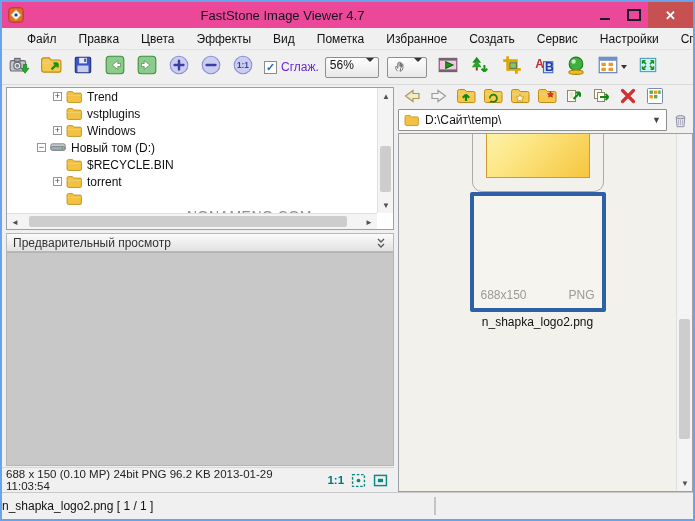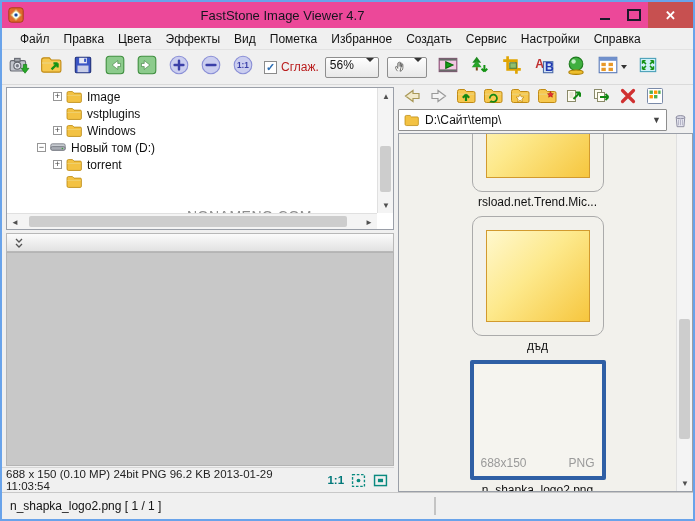--- a/index.html
+++ b/index.html
@@ -8,29 +8,29 @@
   
   .titlebar{position:absolute;left:0;top:0;width:691px;height:26px;background:#ec4899;display:flex;align-items:center;}
   .app-icon{width:18px;height:18px;margin-left:5px;flex:0 0 auto;}
   .title-text{position:absolute;left:0;right:130px;text-align:center;font-size:13px;color:#15151F;}
   .win-controls{position:absolute;right:0;top:0;height:26px;display:flex;align-items:stretch;}
   .win-btn{width:29px;display:flex;align-items:center;justify-content:center;color:#1A1A2A;font-size:12px;}
   .win-btn.min::after{content:"";width:10px;height:2px;background:#1A1A2A;margin-top:8px;}
   .win-btn.max::after{content:"";width:10px;height:8px;border:2px solid #1A1A2A;}
   .win-btn.close{width:45px;background:#C75050;color:#FFF;font-size:13px;font-weight:bold;}
   
-  .menubar{position:absolute;left:0;top:26px;width:691px;height:22px;background:#F0F0F0;display:flex;align-items:center;border-bottom:1px solid #E2E2E2;padding-left:11px;}
+  .menubar{position:absolute;left:0;top:26px;width:691px;height:22px;background:#F0F0F0;display:flex;align-items:center;border-bottom:1px solid #E2E2E2;padding-left:18px;gap:8px;}
   .menu-item{padding:2px 7px;font-size:12px;color:#111;}
   
   .toolbar{position:absolute;left:0;top:48px;width:691px;height:35px;background:#F0F0F0;display:flex;align-items:center;padding-left:4px;border-bottom:1px solid #DADADA;}
   .tb-btn{width:26px;height:26px;display:flex;align-items:center;justify-content:center;margin-right:6px;border:1px solid transparent;border-radius:3px;}
   .tb-btn svg{width:22px;height:22px;}
   .smooth-wrap{display:flex;align-items:center;margin:0 6px 0 2px;}
   .checkbox{width:13px;height:13px;background:#FFF;border:1px solid #8B8B8B;display:flex;align-items:center;justify-content:center;font-size:11px;color:#2C6EB5;font-weight:bold;margin-right:4px;}
-  .smooth-label{font-size:12px;color:#b91c1c;}
+  .smooth-label{font-size:12px;color:#6d28d9;}
   .combo{height:21px;background:linear-gradient(#FEFEFE,#E8E8E8);border:1px solid #8E8E8E;border-radius:2px;display:flex;align-items:flex-start;font-size:12px;color:#111;margin-right:8px;padding:0 4px;}
   .combo .caret{margin-left:6px;width:0;height:0;border-left:4px solid transparent;border-right:4px solid transparent;border-top:4px solid #333;}
   .combo.zoom{width:54px;justify-content:space-between;}
   .combo.hand svg{width:16px;height:16px;}
   
   .tree-panel{position:absolute;left:4px;top:85px;width:388px;height:143px;background:#FFF;border:1px solid #9A9FA8;}
   .tree-view{position:absolute;left:0;top:0;right:16px;bottom:16px;overflow:hidden;}
   .tree-row{height:17px;display:flex;align-items:center;font-size:12px;color:#111;white-space:nowrap;}
   .expand-box{width:9px;height:9px;border:1px solid #969696;background:#FFF;display:flex;align-items:center;justify-content:center;font-size:9px;line-height:7px;color:#444;margin-right:4px;flex:0 0 auto;}
   .expand-spacer{width:13px;flex:0 0 auto;}
@@ -62,21 +62,21 @@
   .thumb-box{width:132px;height:120px;border:1px solid #ABABAB;border-radius:10px;background:#F2F1EC;display:flex;align-items:center;justify-content:center;}
   .thumb-box .folder-fill{width:104px;height:92px;border:1px solid #D29A2E;background:linear-gradient(135deg,#FFF8CE 0%,#FDE98C 45%,#F6C63E 100%);}
   .thumb-item.partial .thumb-box{margin-top:-62px;}
   .thumb-box.selected{width:136px;height:120px;border:4px solid #2F5FA5;border-radius:2px;background:#F5F4EF;position:relative;}
   .thumb-box.selected .dim{position:absolute;left:7px;bottom:6px;font-size:12px;color:#9A9A9A;}
   .thumb-box.selected .fmt{position:absolute;right:7px;bottom:6px;font-size:12px;color:#9A9A9A;}
   .thumb-label{font-size:12px;color:#111;margin:3px 0 7px;max-width:150px;white-space:nowrap;}
   .thumbs-scroll{position:absolute;right:0;top:0;width:16px;bottom:0;background:#F4F4F4;border-left:1px solid #E0E0E0;}
   
   .statusbar{position:absolute;left:0;top:490px;width:691px;height:27px;background:#F0F0F0;border-top:1px solid #C8C8C8;display:flex;align-items:center;font-size:12px;color:#111;}
-  .sb-left{flex:0 0 432px;padding-left:8px;}
+  .sb-left{flex:0 0 432px;}
   .sb-sep{width:1px;height:18px;background:#C4C4C4;}
   .sb-folders{flex:0 0 136px;text-align:center;}
   .sb-files{flex:1;text-align:center;}
 </style>
 </head>
 <body>
 
 <div class="window">
 
   <div class="titlebar">
@@ -235,21 +235,21 @@
     </div>
 
   <div class="tree-panel">
     <div class="tree-view" id="tree">
         <div class="tree-row" style="padding-left: 46px;">
           <div class="expand-box">+</div>
           <span class="tree-ico"><svg viewBox="0 0 20 18" width="16" height="14">
               <path d="M1 4 q0 -2 2 -2 h5 l2 2 h8 q1.5 0 1.5 1.5 v9 q0 1.5 -1.5 1.5 h-15 q-2 0 -2 -2 z" fill="#F3C243" stroke="#B8860B"></path>
               <path d="M1.4 7 h17.2" stroke="#EDD37A"></path>
             </svg></span>
-          <span>Image</span>
+          <span>Trend</span>
         </div>
         <div class="tree-row" style="padding-left: 46px;">
           <div class="expand-spacer"></div>
           <span class="tree-ico"><svg viewBox="0 0 20 18" width="16" height="14">
               <path d="M1 4 q0 -2 2 -2 h5 l2 2 h8 q1.5 0 1.5 1.5 v9 q0 1.5 -1.5 1.5 h-15 q-2 0 -2 -2 z" fill="#F3C243" stroke="#B8860B"></path>
               <path d="M1.4 7 h17.2" stroke="#EDD37A"></path>
             </svg></span>
           <span>vstplugins</span>
         </div>
         <div class="tree-row" style="padding-left: 46px;">
@@ -263,20 +263,28 @@
         <div class="tree-row" style="padding-left: 30px;">
           <div class="expand-box">−</div>
           <span class="tree-ico"><svg viewBox="0 0 20 14" width="16" height="12">
               <rect x="1" y="3" width="18" height="8" rx="2" fill="#C8CCD2" stroke="#70747C"></rect>
               <rect x="1" y="6.5" width="18" height="4.5" rx="2" fill="#A8ACB4" stroke="#70747C"></rect>
               <circle cx="15.5" cy="8.8" r="1" fill="#3A9E3A"></circle>
             </svg></span>
           <span>Новый том (D:)</span>
         </div>
         <div class="tree-row" style="padding-left: 46px;">
+          <div class="expand-spacer"></div>
+          <span class="tree-ico"><svg viewBox="0 0 20 18" width="16" height="14">
+              <path d="M1 4 q0 -2 2 -2 h5 l2 2 h8 q1.5 0 1.5 1.5 v9 q0 1.5 -1.5 1.5 h-15 q-2 0 -2 -2 z" fill="#F3C243" stroke="#B8860B"></path>
+              <path d="M1.4 7 h17.2" stroke="#EDD37A"></path>
+            </svg></span>
+          <span>$RECYCLE.BIN</span>
+        </div>
+        <div class="tree-row" style="padding-left: 46px;">
           <div class="expand-box">+</div>
           <span class="tree-ico"><svg viewBox="0 0 20 18" width="16" height="14">
               <path d="M1 4 q0 -2 2 -2 h5 l2 2 h8 q1.5 0 1.5 1.5 v9 q0 1.5 -1.5 1.5 h-15 q-2 0 -2 -2 z" fill="#F3C243" stroke="#B8860B"></path>
               <path d="M1.4 7 h17.2" stroke="#EDD37A"></path>
             </svg></span>
           <span>torrent</span>
         </div>
         <div class="tree-row" style="padding-left: 46px;">
           <div class="expand-spacer"></div>
           <span class="tree-ico"><svg viewBox="0 0 20 18" width="16" height="14">
@@ -293,20 +301,21 @@
       <div class="scroll-arrow" style="bottom:0;">▼</div>
     </div>
     <div class="hscroll">
       <div class="scroll-arrow" style="left:0;">◄</div>
       <div class="thumb-h" style="left:22px;right:30px;"></div>
       <div class="scroll-arrow" style="right:0;">►</div>
     </div>
   </div>
 
   <div class="preview-header">
+    <span>Предварительный просмотр</span>
     <svg width="12" height="12" viewBox="0 0 12 12">
       <path d="M3 2 l3 3 l3 -3 M3 7 l3 3 l3 -3" stroke="#555" stroke-width="1.3" fill="none"></path>
     </svg>
   </div>
 
   <div class="preview-area"></div>
 
   <div class="info-row">
     <span>688 x 150 (0.10 MP)   24bit  PNG   96.2 KB   2013-01-29 11:03:54</span>
     <span class="info-zoom">1:1</span>
@@ -407,27 +416,20 @@
       </svg>
     </div>
   </div>
 
   <div class="thumbs">
     <div class="thumbs-inner" id="thumbs">
         <div class="thumb-item partial">
           <div class="thumb-box">
             <div class="folder-fill"></div>
           </div>
-          <div class="thumb-label">rsload.net.Trend.Mic...</div>
-        </div>
-        <div class="thumb-item">
-          <div class="thumb-box">
-            <div class="folder-fill"></div>
-          </div>
-          <div class="thumb-label">дъд</div>
         </div>
         <div class="thumb-item">
           <div class="thumb-box selected">
             <span class="dim">688x150</span>
             <span class="fmt">PNG</span>
           </div>
           <div class="thumb-label">n_shapka_logo2.png</div>
         </div>
       </div>
     <div class="thumbs-scroll">

